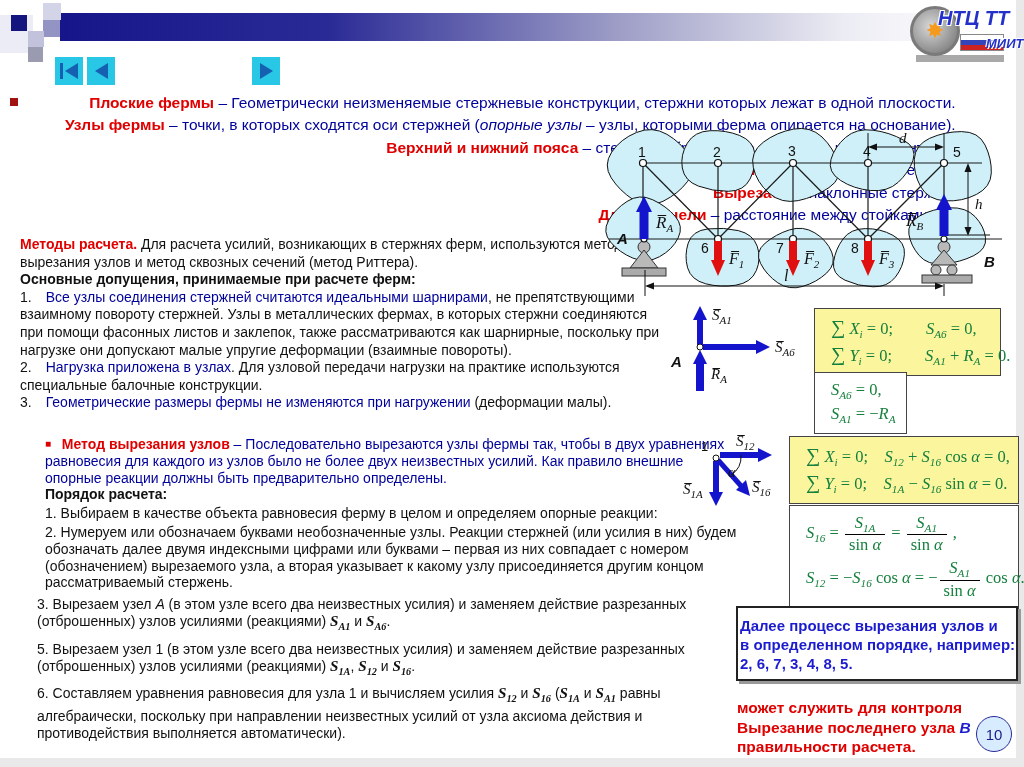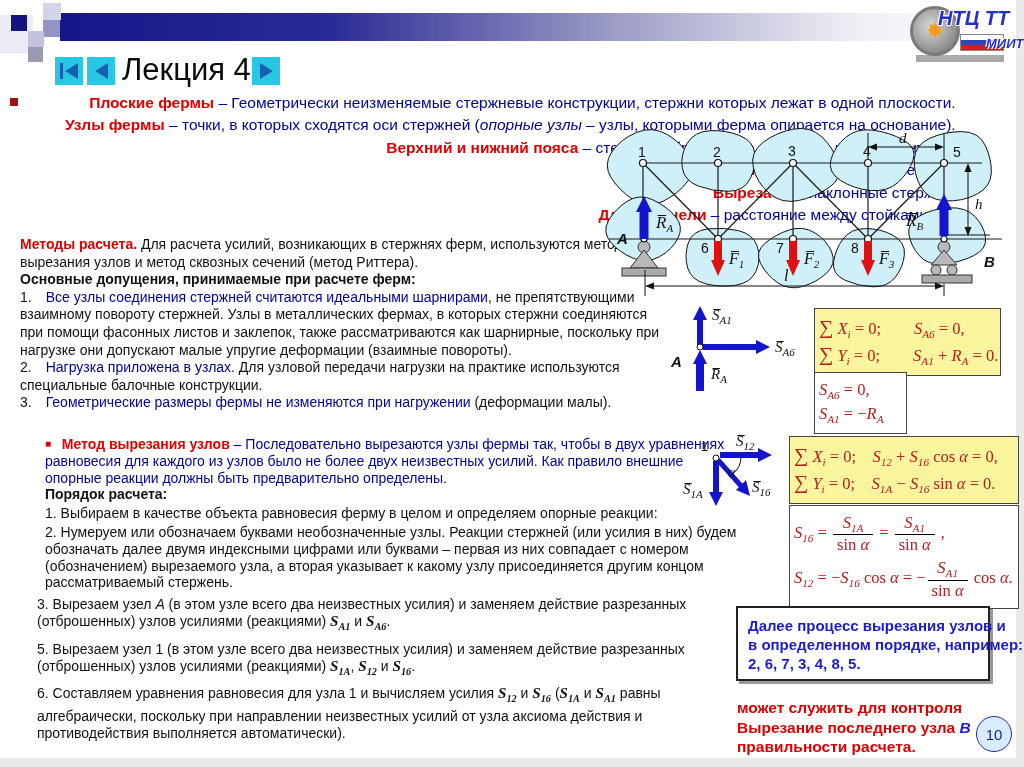--- a/index.html
+++ b/index.html
@@ -53,39 +53,39 @@
   #defs{position:absolute;left:65px;top:92px;font-size:15.5px;line-height:22.4px;text-align:right;}
   #defs p{white-space:nowrap;}
   #defs p.gap{margin-top:2px;}
 
   #methods{position:absolute;left:20px;top:236px;width:648px;font-size:14px;line-height:17.6px;}
   #cutmethod{position:absolute;left:45px;top:436px;width:694px;font-size:14px;line-height:16.8px;}
   #cutmethod p.it{margin-top:5px;margin-left:-8px;}
   #cutmethod p.sm{margin-top:2px;}
 
   
-  .eqbox{position:absolute;border:1px solid #444;padding:4px 4px;
-    font-family:"Liberation Serif",serif;font-size:16.5px;color:#b91c1c;}
+  .eqbox{position:absolute;border:1px solid #444;padding:4px 16px;
+    font-family:"Liberation Serif",serif;font-size:16.5px;color:#15803d;}
   .eqbox.yellow{background:var(--yellow);}
   .eqbox.white{background:#fff;}
   .eqrow{margin:3px 0;white-space:nowrap;}
   .s-v{font-style:italic;}
   .s-m{font-style:normal;}
   .s-sum{font-style:normal;font-size:20px;}
   .frac{display:inline-block;text-align:center;vertical-align:middle;margin:0 2px;}
   .frac .num{display:block;border-bottom:1px solid #000;padding:0 4px;}
   .frac .den{display:block;padding:0 4px;}
   #boxA{left:814px;top:308px;width:187px;}
   #boxA2{left:814px;top:372px;width:93px;}
   #box1{left:789px;top:436px;width:230px;}
   #box2{left:789px;top:505px;width:230px;}
 
   
-  #notebox{position:absolute;left:736px;top:606px;width:254px;background:#fff;
-    border:2px solid #222;box-shadow:3px 3px 0 #999;padding:8px 10px 6px 10px;}
+  #notebox{position:absolute;left:736px;top:606px;width:282px;background:#fff;
+    border:2px solid #222;box-shadow:3px 3px 0 #999;padding:8px 10px 6px 2px;}
   #notebox div{font-size:15px;font-weight:bold;color:var(--blue);line-height:19px;white-space:nowrap;}
   #warning{position:absolute;left:737px;top:698px;width:250px;}
   #warning div{font-size:15.5px;line-height:19.5px;white-space:nowrap;}
 
   #pagebadge{position:absolute;left:976px;top:716px;width:36px;height:36px;border-radius:50%;
     background:#D8ECFF;border:1.5px solid #2a2a9a;display:flex;align-items:center;justify-content:center;
     color:#1a1a8e;font-size:15px;}
 
   
   svg text{font-family:"Liberation Sans",sans-serif;fill:#111;}
@@ -106,21 +106,20 @@
   <div class="sq" style="left:28px;top:31px;width:16px;height:16px;background:#C2C2DC"></div>
   <div class="sq" style="left:28px;top:47px;width:15px;height:15px;background:#9A9AB0"></div>
 
   <div class="navbtn" style="left:55px;top:57px">
       <span class="bar-l"></span>
       <span class="tri-l"></span>
     </div>
   <div class="navbtn" style="left:87px;top:57px">
       <span class="tri-l"></span>
     </div>
-  <div id="title">Лекция 4</div>
   <div class="navbtn" style="left:252px;top:57px">
       <span class="tri-r"></span>
     </div>
 
   <div id="logo">
     <div class="base"></div>
     <div class="wheel">
         <span>✸</span>
       </div>
     <div class="flag"></div>

